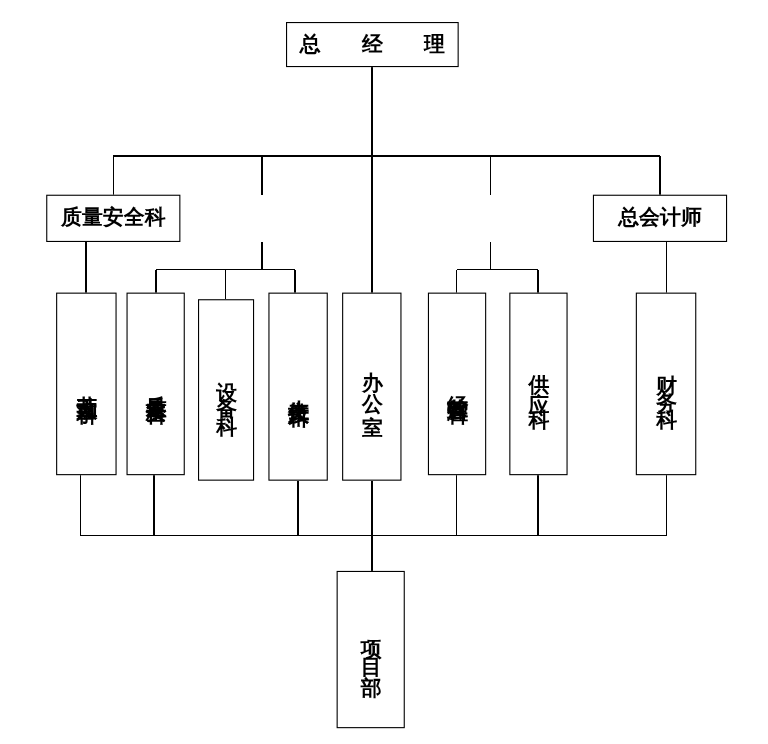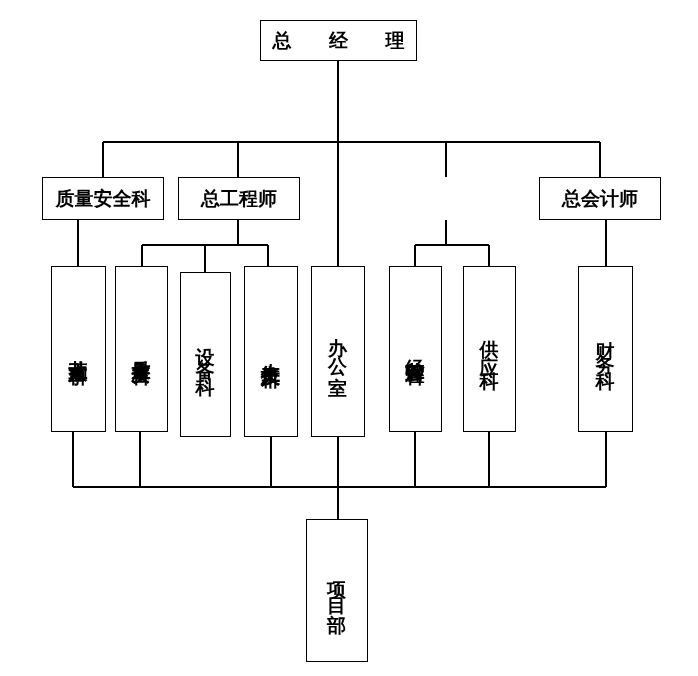--- a/index.html
+++ b/index.html
@@ -112,23 +112,20 @@
   </svg>
 
   <div class="node-box" style="left:260px; top:20px; width:157px; height:41px;">
     <span class="node-label h-label wide">总  经  理</span>
   </div>
 
   <div class="node-box" style="left:42px; top:177px; width:122px; height:43px;">
     <span class="node-label h-label">质量安全科</span>
   </div>
 
-  <div class="node-box" style="left:178px; top:177px; width:122px; height:43px;">
-    <span class="node-label h-label">总工程师</span>
-  </div>
 
 
   <div class="node-box" style="left:539px; top:177px; width:122px; height:43px;">
     <span class="node-label h-label">总会计师</span>
   </div>
 
   <div class="node-box" style="left:51px; top:266px; width:55px; height:166px;">
     <span class="node-label v-label">劳动人事科</span>
   </div>
 

